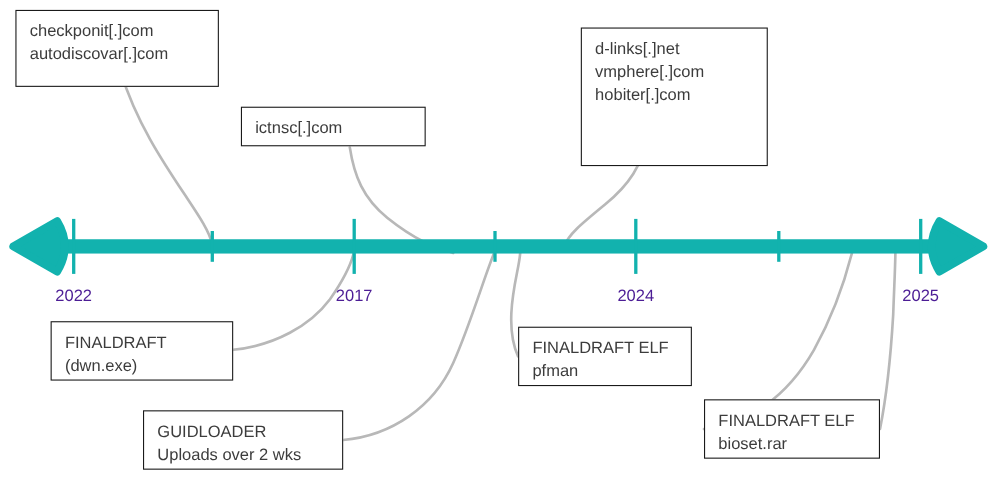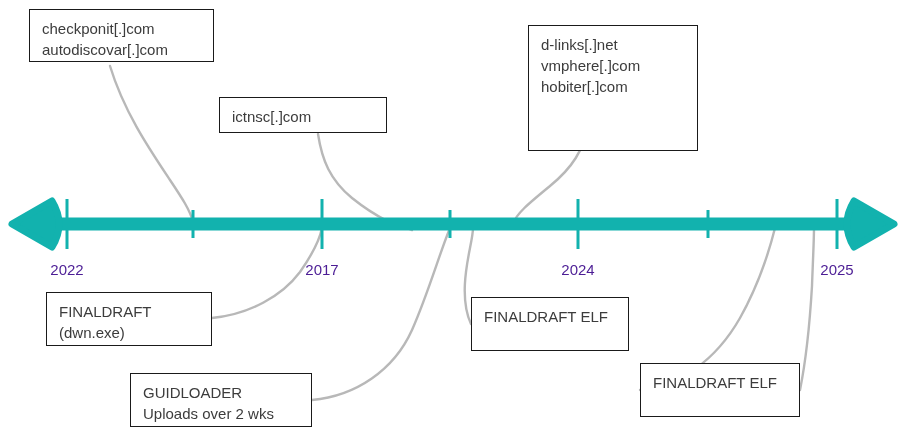--- a/index.html
+++ b/index.html
@@ -86,24 +86,24 @@
       <rect x="706.5" y="210" width="3" height="28" fill="#12B2AE"></rect>
     </svg>
 
   <div id="year-labels">
       <div class="year-label" style="left: 67px; top: 261px;">2022</div>
       <div class="year-label" style="left: 322px; top: 261px;">2017</div>
       <div class="year-label" style="left: 578px; top: 261px;">2024</div>
       <div class="year-label" style="left: 837px; top: 261px;">2025</div>
     </div>
   <div id="above-boxes">
-      <div class="note-box" style="left: 29px; top: 9px; width: 185px; height: 53px;"><span class="note-line">checkponit[.]com</span><span class="note-line">autodiscovar[.]com</span></div>
+      <div class="note-box" style="left: 14px; top: 9px; width: 185px; height: 70px;"><span class="note-line">checkponit[.]com</span><span class="note-line">autodiscovar[.]com</span></div>
       <div class="note-box" style="left: 219px; top: 97px; width: 168px; height: 36px;"><span class="note-line">ictnsc[.]com</span></div>
       <div class="note-box" style="left: 528px; top: 25px; width: 170px; height: 126px;"><span class="note-line">d-links[.]net</span><span class="note-line">vmphere[.]com</span><span class="note-line">hobiter[.]com</span></div>
     </div>
   <div id="below-boxes">
       <div class="note-box" style="left: 46px; top: 292px; width: 166px; height: 54px;"><span class="note-line">FINALDRAFT</span><span class="note-line">(dwn.exe)</span></div>
       <div class="note-box" style="left: 130px; top: 373px; width: 182px; height: 54px;"><span class="note-line">GUIDLOADER</span><span class="note-line">Uploads over 2 wks</span></div>
-      <div class="note-box" style="left: 471px; top: 297px; width: 158px; height: 54px;"><span class="note-line">FINALDRAFT ELF</span></div>
-      <div class="note-box" style="left: 640px; top: 363px; width: 160px; height: 54px;"><span class="note-line">FINALDRAFT ELF</span></div>
+      <div class="note-box" style="left: 471px; top: 297px; width: 158px; height: 54px;"><span class="note-line">FINALDRAFT ELF</span><span class="note-line">pfman</span></div>
+      <div class="note-box" style="left: 640px; top: 363px; width: 160px; height: 54px;"><span class="note-line">FINALDRAFT ELF</span><span class="note-line">bioset.rar</span></div>
     </div>
 
 </div>
 
 </body></html>

